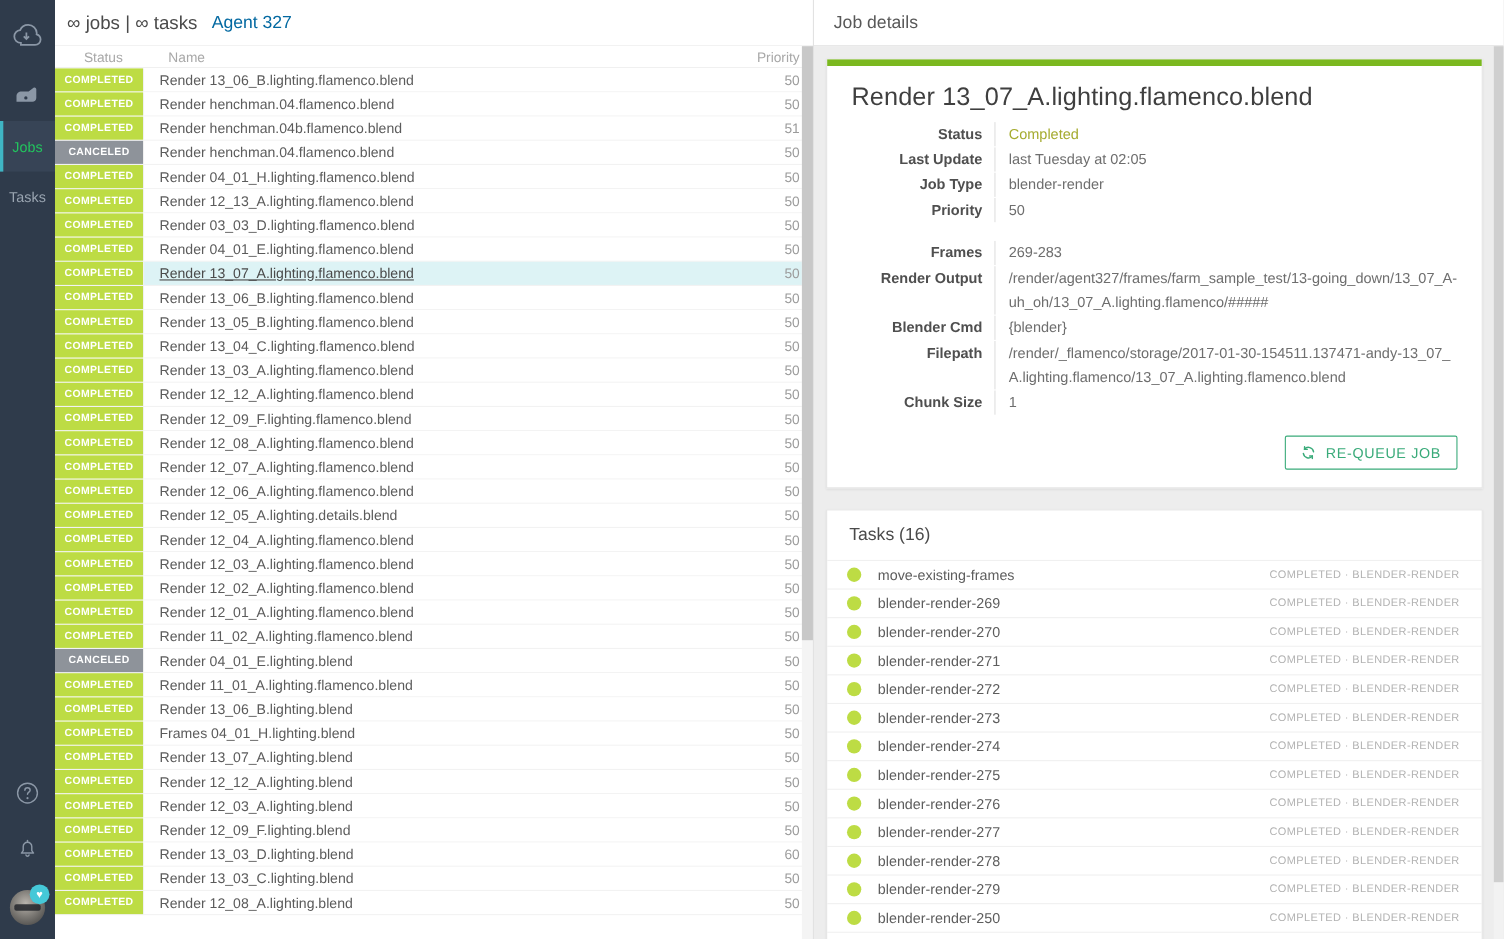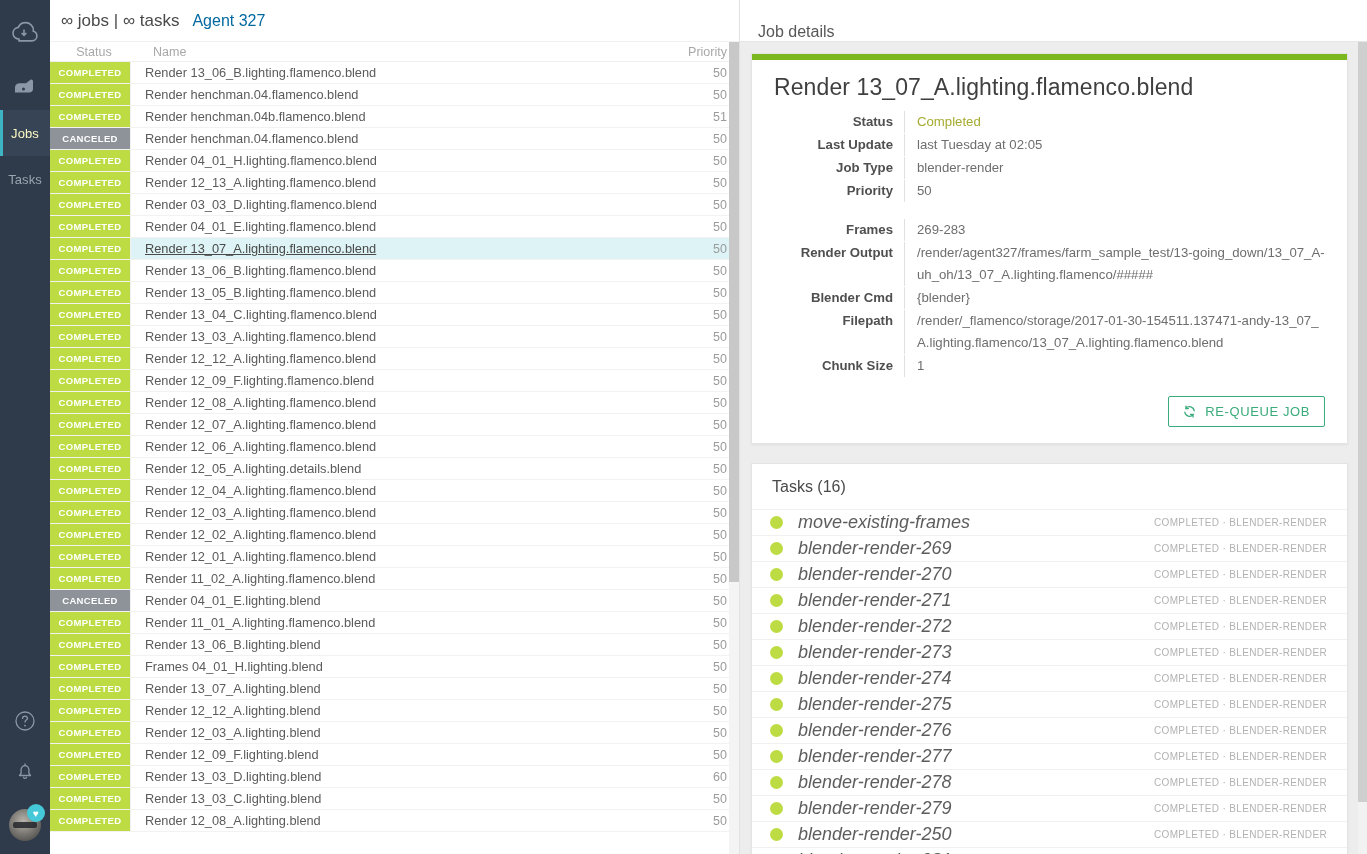--- a/index.html
+++ b/index.html
@@ -22,21 +22,21 @@
     display: flex; align-items: center; justify-content: center; }
   .sb-icon-cam { margin-top: 14px; width: 50px; height: 38px;
     display: flex; align-items: center; justify-content: center; }
   .sb-nav { margin-top: 4px; width: 50px; }
   .sb-item {
     width: 50px; height: 46px;
     display: flex; align-items: center; justify-content: center;
     font-size: 13px; color: #9aa5b1; position: relative;
     letter-spacing: .1px;
   }
-  .sb-item.active { color: #fef9c3; background: #374456; }
+  .sb-item.active { color: #22c55e; background: #374456; }
   .sb-item.active::before {
     content: ""; position: absolute; left: 0; top: 0; bottom: 0;
     width: 3px; background: #3fb5c4;
   }
   .sb-bottom { position: absolute; bottom: 0; left: 0; width: 50px; }
   .sb-btm-item { width: 50px; height: 50px;
     display: flex; align-items: center; justify-content: center; }
   .avatar-wrap { width: 50px; height: 58px; display: flex;
     align-items: center; justify-content: center; position: relative; }
   .avatar {
@@ -119,21 +119,21 @@
     background: #e2e2e2;
   }
 
   
   .right-col {
     flex: 1; height: 854px; background: #ededed;
     display: flex; flex-direction: column; position: relative;
   }
   .rc-header {
     height: 42px; flex: 0 0 42px; background: #fff;
-    display: flex; align-items: flex-end; padding-left: 18px;
+    display: flex; align-items: center; padding-left: 18px;
     font-size: 16px; color: #585858;
     border-bottom: 1px solid #e6e6e6;
   }
   .rc-scroll { flex: 1; overflow: hidden; padding: 11px 19px 0 11px; }
 
   .card {
     background: #fff; border: 1px solid #e4e4e4;
     box-shadow: 0 1px 2px rgba(0,0,0,.06);
   }
   .card-accent { height: 6px; background: #7bb81f; }
@@ -168,21 +168,21 @@
     box-shadow: 0 1px 2px rgba(0,0,0,.06); }
   .tasks-title { font-size: 16px; color: #4a4a4a; padding: 14px 20px 13px 20px; }
   .task-row {
     display: flex; align-items: center; height: 26px;
     border-top: 1px solid #f0f0f0; padding: 0 20px 0 18px;
   }
   .task-dot {
     width: 13px; height: 13px; border-radius: 50%;
     background: #bddc44; flex: 0 0 13px; margin-right: 15px;
   }
-  .task-name { flex: 1; font-size: 18px; color: #5d5d5d; font-style: italic; }
+  .task-name { flex: 1; font-size: 13px; color: #5d5d5d; }
   .task-meta { font-size: 10px; color: #b2b2b2; letter-spacing: .35px; }
 
   .rscroll {
     position: absolute; right: 0; top: 42px; bottom: 0; width: 9px;
     background: #f2f2f2;
   }
   .rscroll .thumb {
     position: absolute; left: 0; width: 9px; top: 0; height: 760px;
     background: #cfcfcf;
   }

